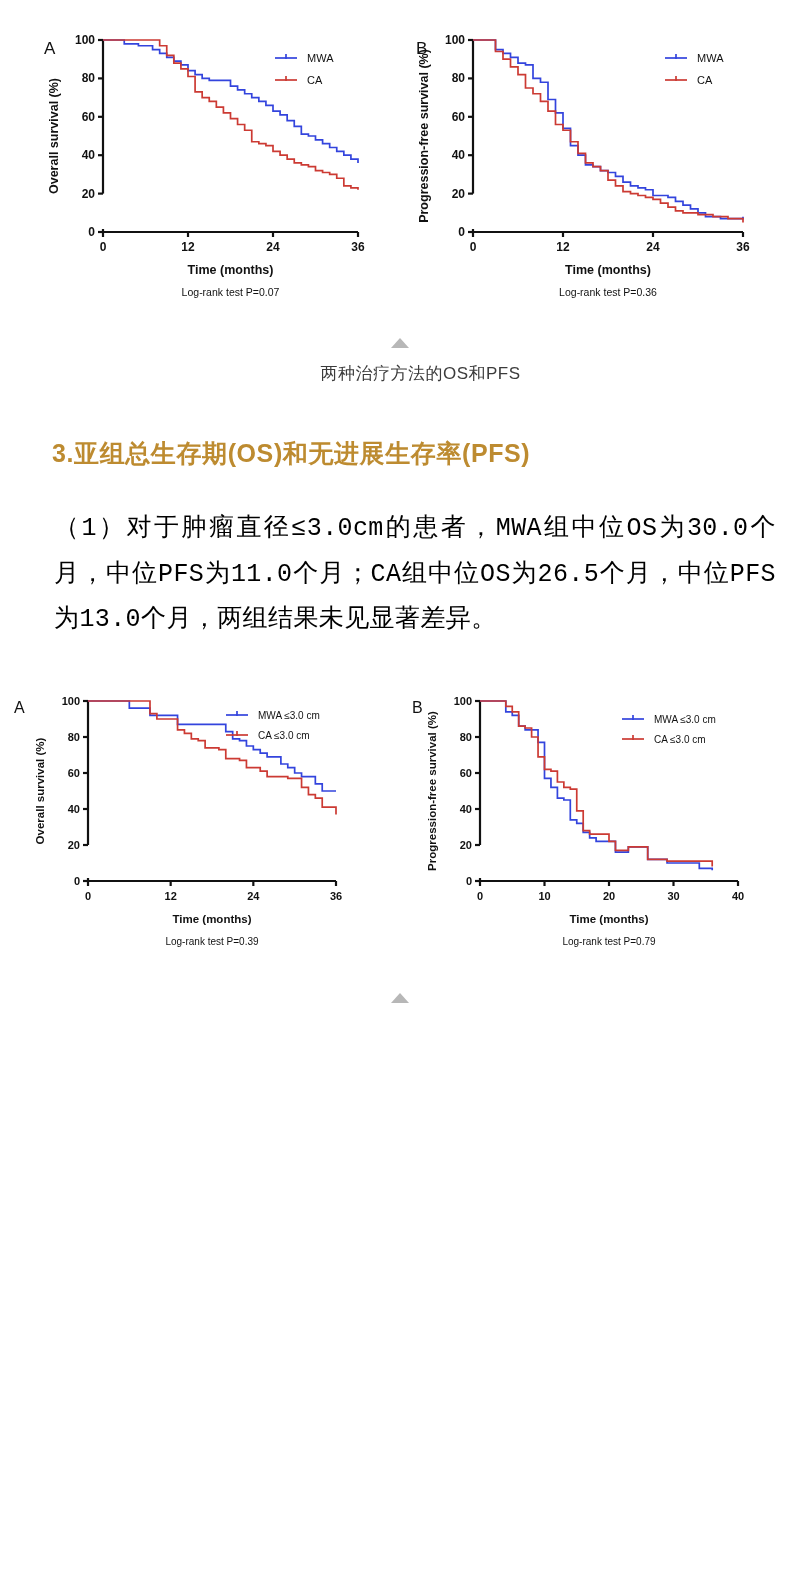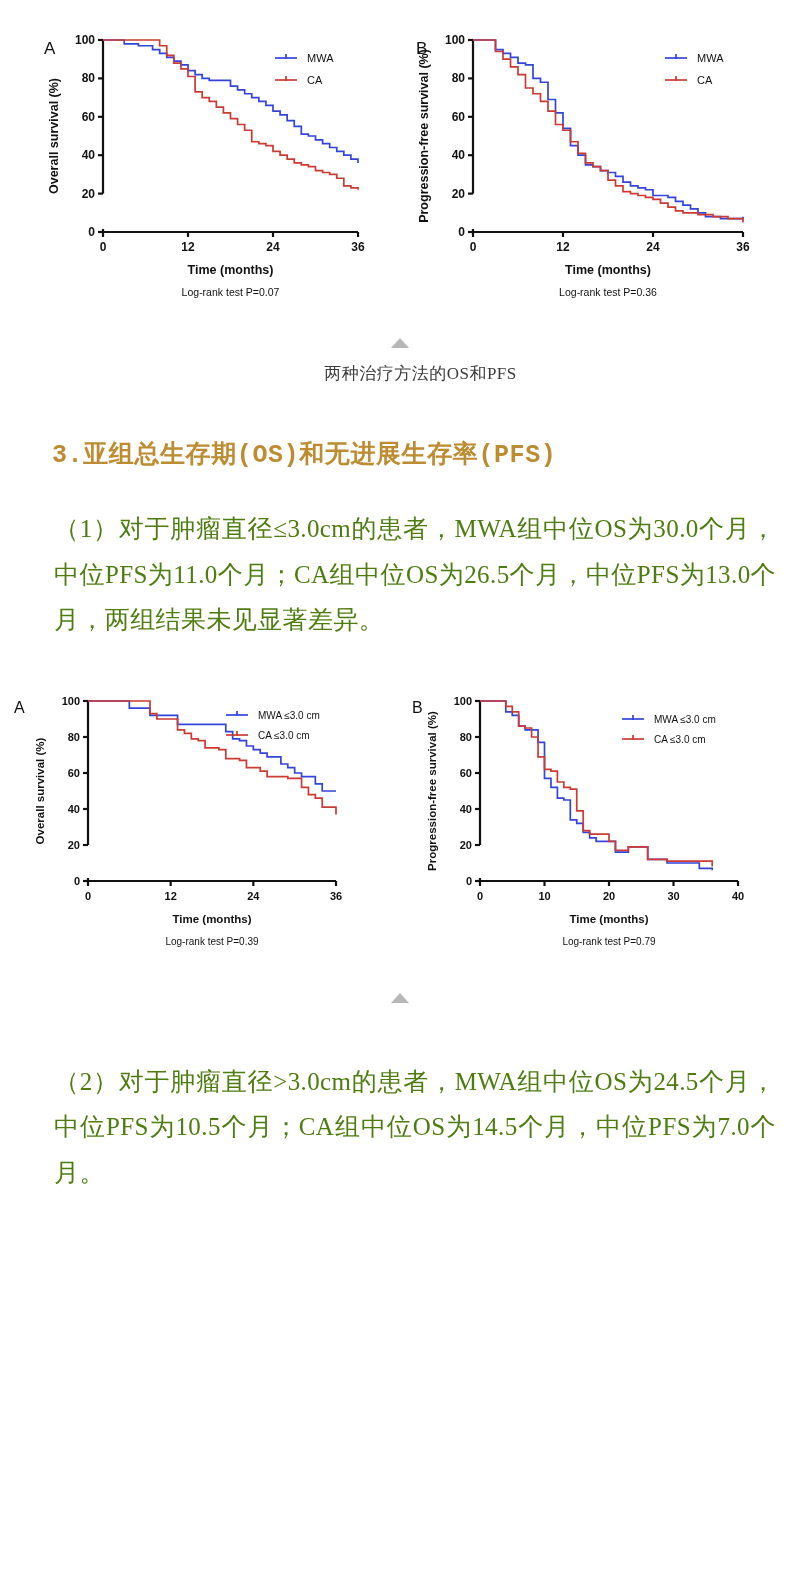--- a/index.html
+++ b/index.html
@@ -24,41 +24,41 @@
     width:0;height:0;margin:0 auto;
     border-left:9px solid transparent;
     border-right:9px solid transparent;
     border-bottom:10px solid #b7b7b7;
   }
   .caption{
     font-size:17px;
     color:#3b3b3b;
     letter-spacing:.5px;
     margin-top:14px;
-    font-family:Liberation Serif, serif;
+    font-family:Liberation Sans, sans-serif;
     padding-left:41px;
   }
 
   
   .sec-heading{
     color:#bd8b30;
     font-weight:bold;
     font-size:25px;
     letter-spacing:.6px;
     margin:0 0 0 52px;
-    font-family:Liberation Mono, monospace;
+    font-family:Liberation Sans, sans-serif;
   }
   .body-text{
     font-size:25px;
     line-height:1.82;
-    color:#4d7c0f;
+    color:#000000;
     margin:0 24px 0 54px;
     letter-spacing:.4px;
     text-align:justify;
-    font-family:Liberation Serif, serif;
+    font-family:Liberation Mono, monospace;
   }
   .sp-a{height:52px;}
   .sp-b{height:36px;}
   .sp-c{height:40px;}
   .sp-d{height:56px;}
   .sp-top{height:18px;}
   .sp-cap-gap{height:30px;}
 </style>
 </head>
 <body>
@@ -249,15 +249,14 @@
       </div>
     </div>
     <div class="sp-cap-gap"></div>
     <div class="caption-wrap">
       <div class="tri"></div>
     </div>
   </div>
 
   <div class="sp-d"></div>
 
-  <p class="body-text">（2）对于肿瘤直径&gt;3.0cm的患者，MWA组中位OS为24.5个月，中位PFS为10.5个月；CA组中位OS为14.5个月，中位PFS为7.0个月。</p>
 
 </div>
 
 </body></html>

